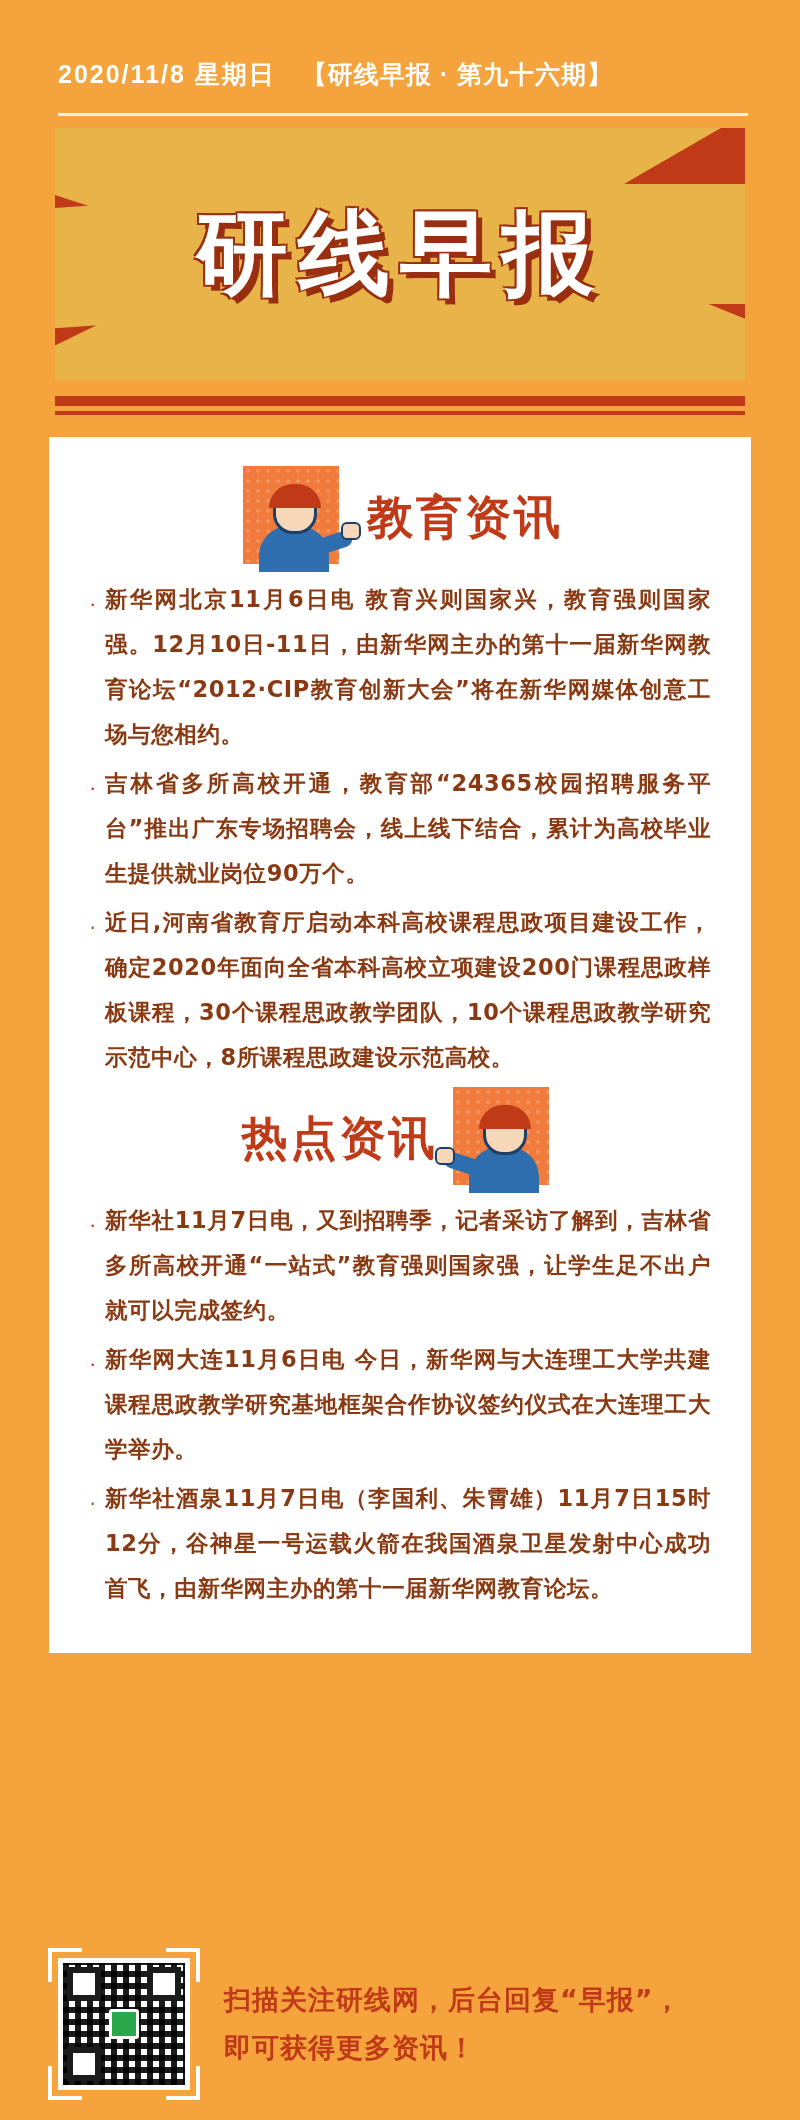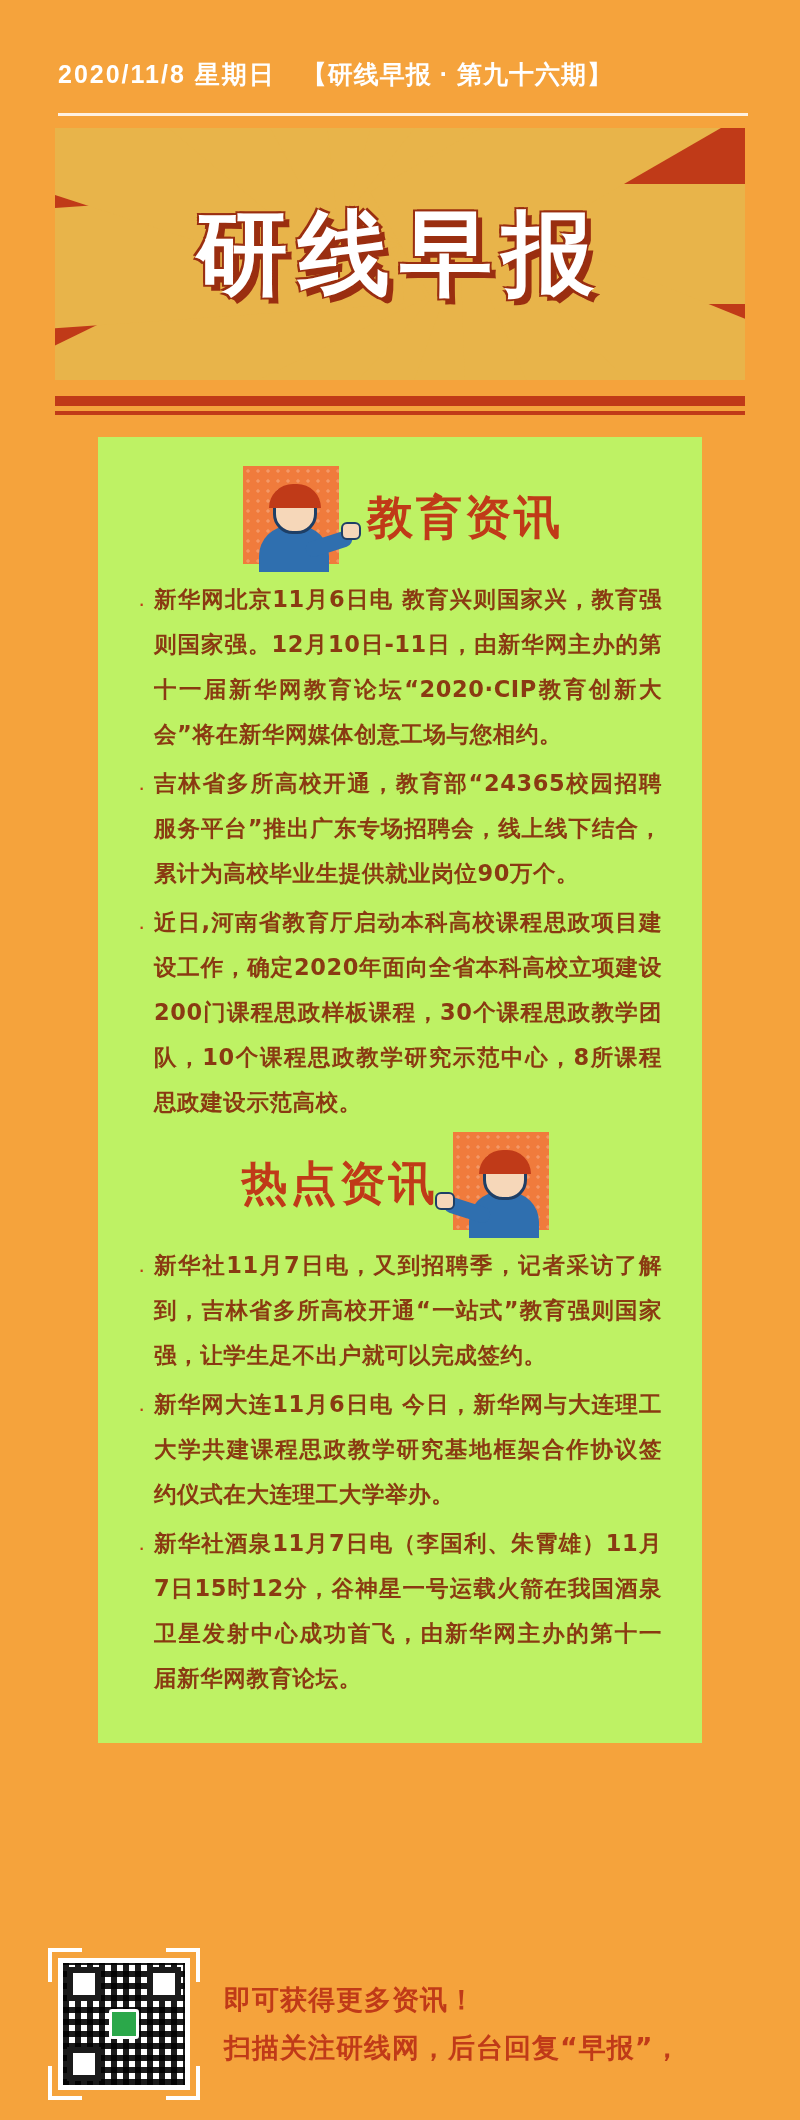--- a/index.html
+++ b/index.html
@@ -106,22 +106,22 @@
   .banner-rule2 {
     margin: 5px auto 0 auto;
     width: 690px;
     height: 4px;
     background: #C03A18;
   }
 
   
   .card {
     margin: 22px auto 0 auto;
-    width: 604px;
-    background: #bef264;
+    width: 702px;
+    background: #ffffff;
     padding: 26px 0 38px 0;
     box-sizing: border-box;
   }
 
   .section-head {
     display: flex;
     align-items: center;
     justify-content: center;
     gap: 18px;
     height: 110px;
@@ -381,21 +381,21 @@
         <div class="av-hair"></div>
         <div class="av-arm"></div>
         <div class="av-hand"></div>
       </div>
       <div class="section-title">教育资讯</div>
     </div>
 
     <div class="list">
       <div class="item">
         <div class="dot">·</div>
-        <div class="item-text">新华网北京11月6日电 教育兴则国家兴，教育强则国家强。12月10日-11日，由新华网主办的第十一届新华网教育论坛“2020·CIP教育创新大会”将在新华网媒体创意工场与您相约。</div>
+        <div class="item-text">新华网北京11月6日电 教育兴则国家兴，教育强则国家强。12月10日-11日，由新华网主办的第十一届新华网教育论坛“2012·CIP教育创新大会”将在新华网媒体创意工场与您相约。</div>
       </div>
       <div class="item">
         <div class="dot">·</div>
         <div class="item-text">吉林省多所高校开通，教育部“24365校园招聘服务平台”推出广东专场招聘会，线上线下结合，累计为高校毕业生提供就业岗位90万个。</div>
       </div>
       <div class="item">
         <div class="dot">·</div>
         <div class="item-text">近日,河南省教育厅启动本科高校课程思政项目建设工作，确定2020年面向全省本科高校立项建设200门课程思政样板课程，30个课程思政教学团队，10个课程思政教学研究示范中心，8所课程思政建设示范高校。</div>
       </div>
     </div>
@@ -438,18 +438,18 @@
       <div class="qr">
         <div class="qr-inner">
           <div class="qr-eye tl"></div>
           <div class="qr-eye tr"></div>
           <div class="qr-eye bl"></div>
           <div class="qr-logo"></div>
         </div>
       </div>
     </div>
     <div class="footer-text">
+      <div>扫描关注研线网，后台回复“早报”，</div>
       <div>即可获得更多资讯！</div>
-      <div>扫描关注研线网，后台回复“早报”，</div>
     </div>
   </div>
 
 </div>
 
 </body></html>

